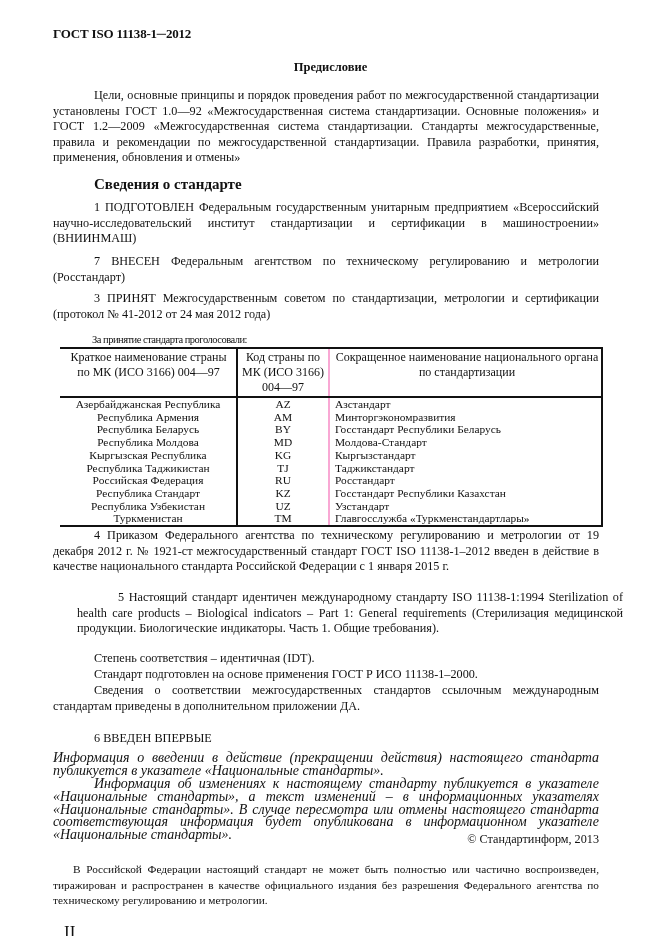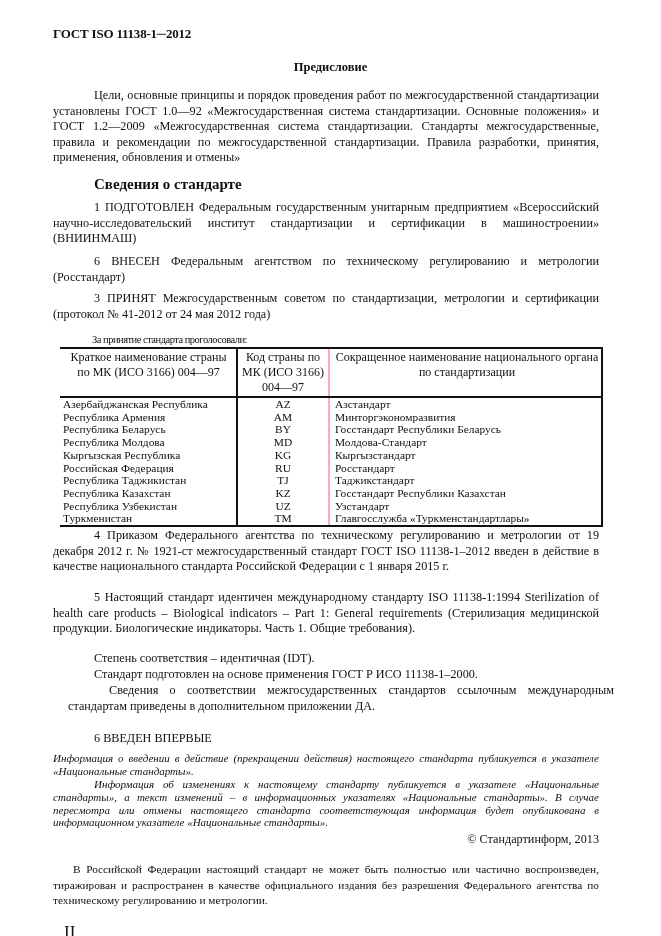--- a/index.html
+++ b/index.html
@@ -23,50 +23,50 @@
     table.votes {
       position: absolute; left: 60px; top: 331px; width: 543px;
       border-collapse: collapse; font-size: 11.4px; line-height: 12.7px;
     }
     table.votes th {
       font-weight: normal; text-align: center; vertical-align: top;
       border-top: 2px solid #111; border-bottom: 2px solid #111;
       padding: 1px 2px 1px 2px; line-height: 15px; font-size: 12px;
     }
     table.votes td { padding: 0 3px; vertical-align: top; }
-    table.votes .c1 { width: 170px; text-align: left; padding-left: 3px; }
+    table.votes .c1 { width: 170px; text-align: center; padding-left: 3px; }
     table.votes .c2 { width: 84px; text-align: center; border-left: 2px solid #111; }
     table.votes .c3 { text-align: left; border-left: 2px solid #f9a8d4; border-right: 2px solid #111; padding-left: 5px; }
     table.votes th.c1 { text-align: center; }
     table.votes th.c3 { text-align: center; }
     table.votes tbody tr:last-child td { border-bottom: 2px solid #111; }
 
     .italic-block {
-      left: 53px; width: 546px; font-style: italic; font-size: 11px;
+      left: 53px; width: 546px; font-style: italic; font-size: 14px;
       line-height: 12.8px; text-align: justify; text-align-last: left;
     }
     .copyright { right: 62px; top: 816px; font-size: 12.2px; }
     .notice { left: 53px; width: 546px; top: 846px; font-size: 11.3px; line-height: 15.6px; text-align: justify; text-align-last: left; }
     .pagenum { left: 53px; top: 906px; font-size: 17px; margin-left: 11px; }
   </style>
 </head>
 <body>
 
 <div class="page">
 
   <div class="abs header">ГОСТ ISO 11138-1─2012</div>
 
   <div class="abs title">Предисловие</div>
 
   <div class="abs para indent" style="top:72px;">Цели, основные принципы и порядок проведения работ по межгосударственной стандартизации установлены ГОСТ 1.0—92 «Межгосударственная система стандартизации. Основные положения» и ГОСТ 1.2—2009 «Межгосударственная система стандартизации. Стандарты межгосударственные, правила и рекомендации по межгосударственной стандартизации. Правила разработки, принятия, применения, обновления и отмены»</div>
 
   <div class="abs subhead" style="top:160px;">Сведения о стандарте</div>
 
   <div class="abs para indent" style="top:184px;">1 ПОДГОТОВЛЕН Федеральным государственным унитарным предприятием «Всероссийский научно-исследовательский институт стандартизации и сертификации в машиностроении» (ВНИИНМАШ)</div>
-  <div class="abs para indent" style="top:238px;">6 ВНЕСЕН Федеральным агентством по техническому регулированию и метрологии (Росстандарт)</div>
+  <div class="abs para indent" style="top:238px;">7 ВНЕСЕН Федеральным агентством по техническому регулированию и метрологии (Росстандарт)</div>
   <div class="abs para indent" style="top:275px;">3 ПРИНЯТ Межгосударственным советом по стандартизации, метрологии и сертификации (протокол № 41-2012 от 24 мая 2012 года)</div>
 
   <div class="abs caption">За принятие стандарта проголосовали:</div>
 
   <table class="votes">
     <thead>
       <tr>
         <th class="c1">Краткое наименование страны по МК (ИСО 3166) 004—97</th>
         <th class="c2">Код страны по МК (ИСО 3166) 004—97</th>
         <th class="c3">Сокращенное наименование национального органа по стандартизации</th>
@@ -92,52 +92,52 @@
         <td class="c1">Республика Молдова</td>
         <td class="c2">MD</td>
         <td class="c3">Молдова-Стандарт</td>
       </tr>
       <tr>
         <td class="c1">Кыргызская Республика</td>
         <td class="c2">KG</td>
         <td class="c3">Кыргызстандарт</td>
       </tr>
       <tr>
+        <td class="c1">Республика Таджикистан</td>
+        <td class="c2">TJ</td>
+        <td class="c3">Таджикстандарт</td>
+      </tr>
+      <tr>
         <td class="c1">Российская Федерация</td>
         <td class="c2">RU</td>
         <td class="c3">Росстандарт</td>
       </tr>
       <tr>
-        <td class="c1">Республика Таджикистан</td>
-        <td class="c2">TJ</td>
-        <td class="c3">Таджикстандарт</td>
-      </tr>
-      <tr>
-        <td class="c1">Республика Казахстан</td>
+        <td class="c1">Республика Стандарт</td>
         <td class="c2">KZ</td>
         <td class="c3">Госстандарт Республики Казахстан</td>
       </tr>
       <tr>
         <td class="c1">Республика Узбекистан</td>
         <td class="c2">UZ</td>
         <td class="c3">Узстандарт</td>
       </tr>
       <tr>
         <td class="c1">Туркменистан</td>
         <td class="c2">TM</td>
         <td class="c3">Главгосслужба «Туркменстандартлары»</td>
       </tr>
     </tbody>
   </table>
 
   <div class="abs para indent" style="top:512px;">4 Приказом Федерального агентства по техническому регулированию и метрологии от 19 декабря 2012 г. № 1921-ст межгосударственный стандарт ГОСТ ISO 11138-1–2012 введен в действие в качестве национального стандарта Российской Федерации с 1 января 2015 г.</div>
-  <div class="abs para indent" style="top:574px;">5 Настоящий стандарт идентичен международному стандарту ISO 11138-1:1994 Sterilization of health care products – Biological indicators – Part 1: General requirements (Стерилизация медицинской продукции. Биологические индикаторы. Часть 1. Общие требования).</div>
+  <div class="abs para indent" style="top:574px;margin-left:24px;">5 Настоящий стандарт идентичен международному стандарту ISO 11138-1:1994 Sterilization of health care products – Biological indicators – Part 1: General requirements (Стерилизация медицинской продукции. Биологические индикаторы. Часть 1. Общие требования).</div>
   <div class="abs para indent" style="top:635px;">Степень соответствия – идентичная (IDT).</div>
   <div class="abs para indent" style="top:651px;">Стандарт подготовлен на основе применения ГОСТ Р ИСО 11138-1–2000.</div>
-  <div class="abs para indent" style="top:667px;margin-left:15px;">Сведения о соответствии межгосударственных стандартов ссылочным международным стандартам приведены в дополнительном приложении ДА.</div>
+  <div class="abs para indent" style="top:667px;">Сведения о соответствии межгосударственных стандартов ссылочным международным стандартам приведены в дополнительном приложении ДА.</div>
 
   <div class="abs para indent" style="top:715px;">6 ВВЕДЕН ВПЕРВЫЕ</div>
 
   <div class="abs italic-block" style="top:736px;">Информация о введении в действие (прекращении действия) настоящего стандарта публикуется в указателе «Национальные стандарты».</div>
   <div class="abs italic-block indent" style="top:762px;">Информация об изменениях к настоящему стандарту публикуется в указателе «Национальные стандарты», а текст изменений – в информационных указателях «Национальные стандарты». В случае пересмотра или отмены настоящего стандарта соответствующая информация будет опубликована в информационном указателе «Национальные стандарты».</div>
 
   <div class="abs copyright">© Стандартинформ, 2013</div>
 
   <div class="abs notice">
     <span style="display:block; text-indent:20px;">В Российской Федерации настоящий стандарт не может быть полностью или частично воспроизведен, тиражирован и распространен в качестве официального издания без разрешения Федерального агентства по техническому регулированию и метрологии.</span>

